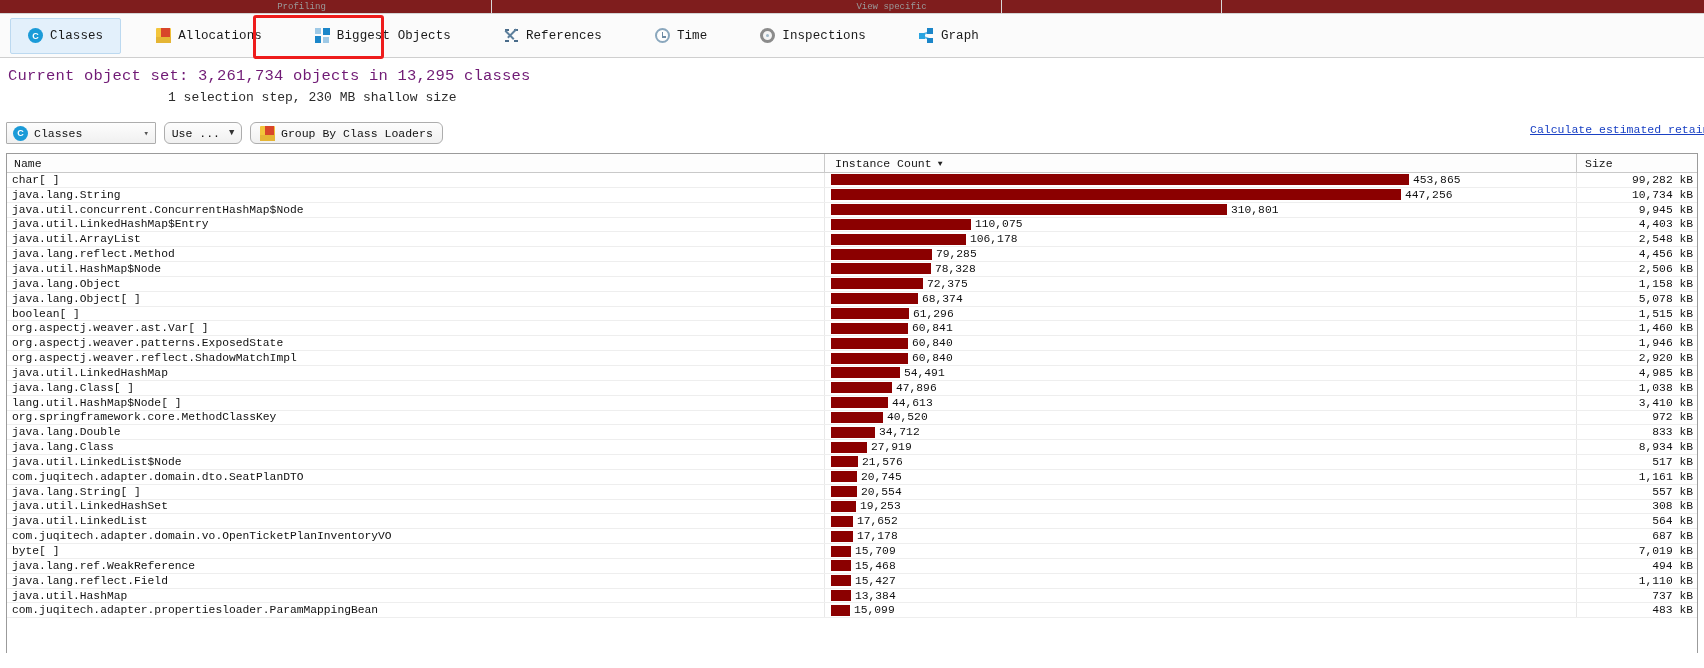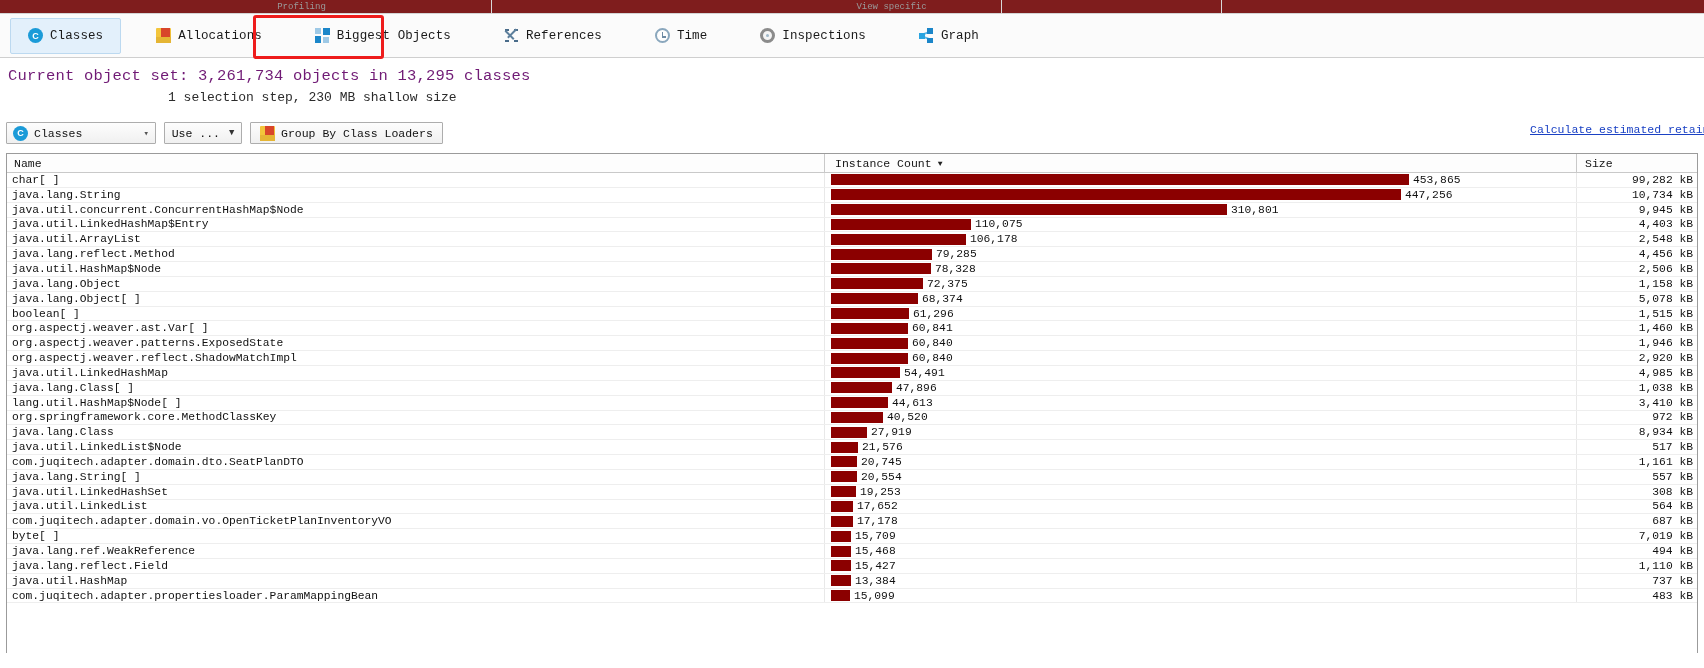--- a/index.html
+++ b/index.html
@@ -179,21 +179,21 @@
   }
   .combo .caret { margin-left:auto; font-size:9px; color:#555; }
   .btn {
     height: 22px;
     border: 1px solid #adadad;
     background: linear-gradient(#fdfdfd,#f0f0f0);
     display:flex; align-items:center; gap:6px;
     padding: 0 9px;
     font-size: 11.5px;
     color:#111;
-    border-radius:1px;
+    border-radius:6px;
     white-space:nowrap;
   }
   .btn.use { width: 78px; justify-content:center; gap:9px; }
   .caret-dn { font-size: 9px; color:#333; }
 
   .linkwrap {
     position:absolute; right: 0px; top: 4px;
     overflow:hidden; width: 174px; height: 18px;
   }
   .retlink {
@@ -530,20 +530,28 @@
       </div>
       <div class="row">
         <div class="cell-name">org.springframework.core.MethodClassKey</div>
         <div class="cell-count">
           <div class="bar" style="background: rgb(139, 0, 0); width: 52px;"></div>
           <span class="cntlabel">40,520</span>
         </div>
         <div class="cell-size">972 kB</div>
       </div>
       <div class="row">
+        <div class="cell-name">java.lang.Double</div>
+        <div class="cell-count">
+          <div class="bar" style="background: rgb(139, 0, 0); width: 44px;"></div>
+          <span class="cntlabel">34,712</span>
+        </div>
+        <div class="cell-size">833 kB</div>
+      </div>
+      <div class="row">
         <div class="cell-name">java.lang.Class</div>
         <div class="cell-count">
           <div class="bar" style="background: rgb(139, 0, 0); width: 36px;"></div>
           <span class="cntlabel">27,919</span>
         </div>
         <div class="cell-size">8,934 kB</div>
       </div>
       <div class="row">
         <div class="cell-name">java.util.LinkedList$Node</div>
         <div class="cell-count">

